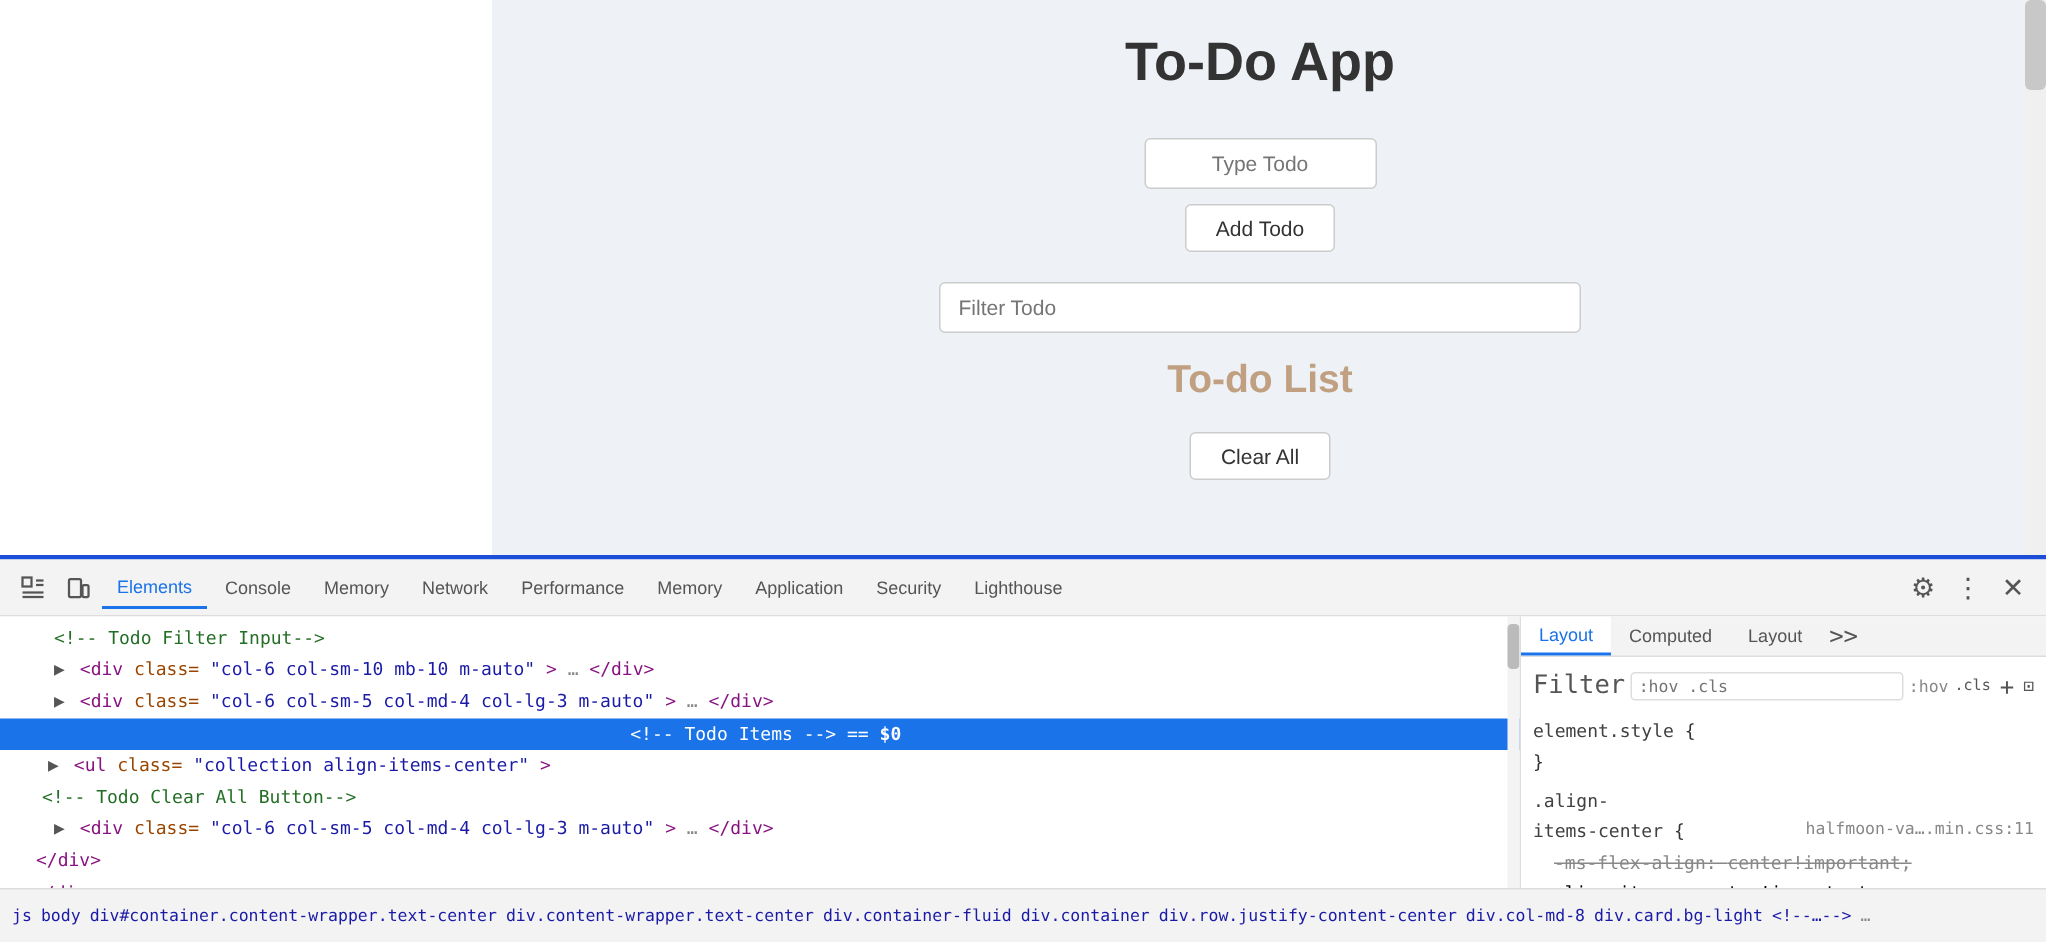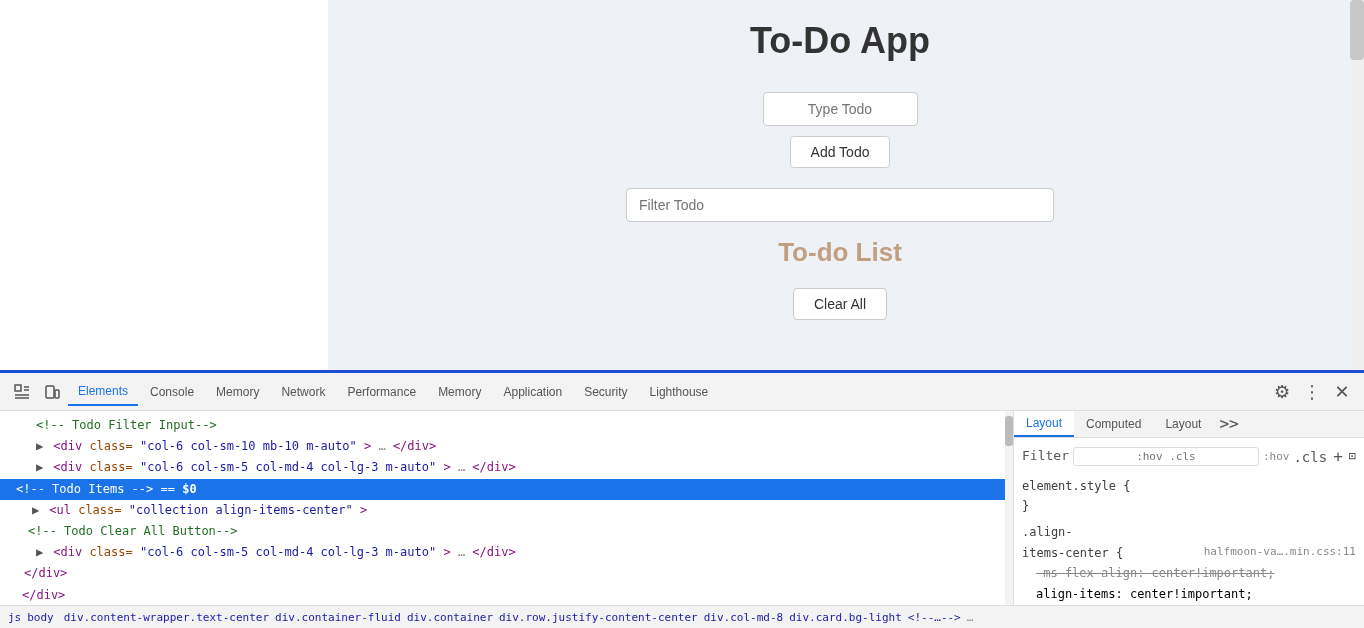--- a/index.html
+++ b/index.html
@@ -176,20 +176,21 @@
     }
 
     .html-line {
       padding: 1px 8px 1px 20px;
       white-space: nowrap;
       color: #333;
     }
     .html-line.highlighted {
       background: #1a73e8;
       color: #fff;
+      text-align: center;
     }
 
     .html-tag { color: #881280; }
     .html-attr { color: #994500; }
     .html-string { color: #1a1aa6; }
     .html-comment { color: #236e25; }
     .html-dim { color: #888; }
 
     .expand-arrow {
       display: inline-block;
@@ -262,21 +263,21 @@
     .style-brace { color: #333; }
     .style-source { color: #888; font-size: 11px; float: right; }
     .style-strikethrough { text-decoration: line-through; color: #888; }
 
     
     .devtools-breadcrumb {
       position: absolute;
       bottom: 0;
       left: 0;
       right: 0;
-      height: 23px;
+      height: 36px;
       background: #f3f3f3;
       border-top: 1px solid #ddd;
       display: flex;
       align-items: center;
       padding: 0 8px;
       font-size: 11px;
       font-family: monospace;
       gap: 2px;
       overflow: hidden;
       white-space: nowrap;
@@ -419,24 +420,24 @@
 
     <div class="styles-panel">
       <div class="styles-tabs">
         <button class="styles-tab active">Layout</button>
         <button class="styles-tab">Computed</button>
         <button class="styles-tab">Layout</button>
         <span style="font-size:16px; padding: 3px 6px; cursor:pointer; color:#555;">&gt;&gt;</span>
       </div>
       <div class="styles-content">
         <div class="styles-filter-row">
-          <span style="font-size:13px; color:#555;">Filter</span>
-          <input class="styles-filter-input" type="text" style="flex: 1 1 0%; font-size: 11px; border: 1px solid rgb(221, 221, 221); padding: 2px 4px; font-family: monospace; text-align: center;" placeholder=":hov .cls">
+          <span style="font-size:17px; color:#555;">Filter</span>
+          <input class="styles-filter-input" type="text" style="flex: 1 1 0%; font-size: 11px; border: 1px solid rgb(221, 221, 221); padding: 2px 4px; font-family: monospace;" placeholder=":hov .cls">
           <span style="font-size:11px; color:#888; cursor:pointer;">:hov</span>
-          <span style="font-size:14px; color:#555; cursor:pointer;">.cls</span>
+          <span style="font-size:10px; color:#555; cursor:pointer;">.cls</span>
           <span style="font-size:16px; color:#555; cursor:pointer; margin-left:2px;">+</span>
           <span style="font-size:12px; color:#555; cursor:pointer; margin-left:2px;">⊡</span>
         </div>
 
 
         <div class="style-rule">
           <span class="style-selector">element.style</span>
           <span class="style-brace"> {</span>
           <br>
           <span class="style-brace">}</span>
@@ -460,20 +461,21 @@
       </div>
     </div>
 
   </div>
 
   <div class="devtools-breadcrumb">
     <span class="breadcrumb-item">js</span>
     <span class="breadcrumb-sep"> </span>
     <span class="breadcrumb-item">body</span>
     <span class="breadcrumb-sep"> </span>
+    <span class="breadcrumb-item">div#container.content-wrapper.text-center</span>
     <span class="breadcrumb-sep"> </span>
     <span class="breadcrumb-item">div.content-wrapper.text-center</span>
     <span class="breadcrumb-sep"> </span>
     <span class="breadcrumb-item">div.container-fluid</span>
     <span class="breadcrumb-sep"> </span>
     <span class="breadcrumb-item">div.container</span>
     <span class="breadcrumb-sep"> </span>
     <span class="breadcrumb-item">div.row.justify-content-center</span>
     <span class="breadcrumb-sep"> </span>
     <span class="breadcrumb-item">div.col-md-8</span>

